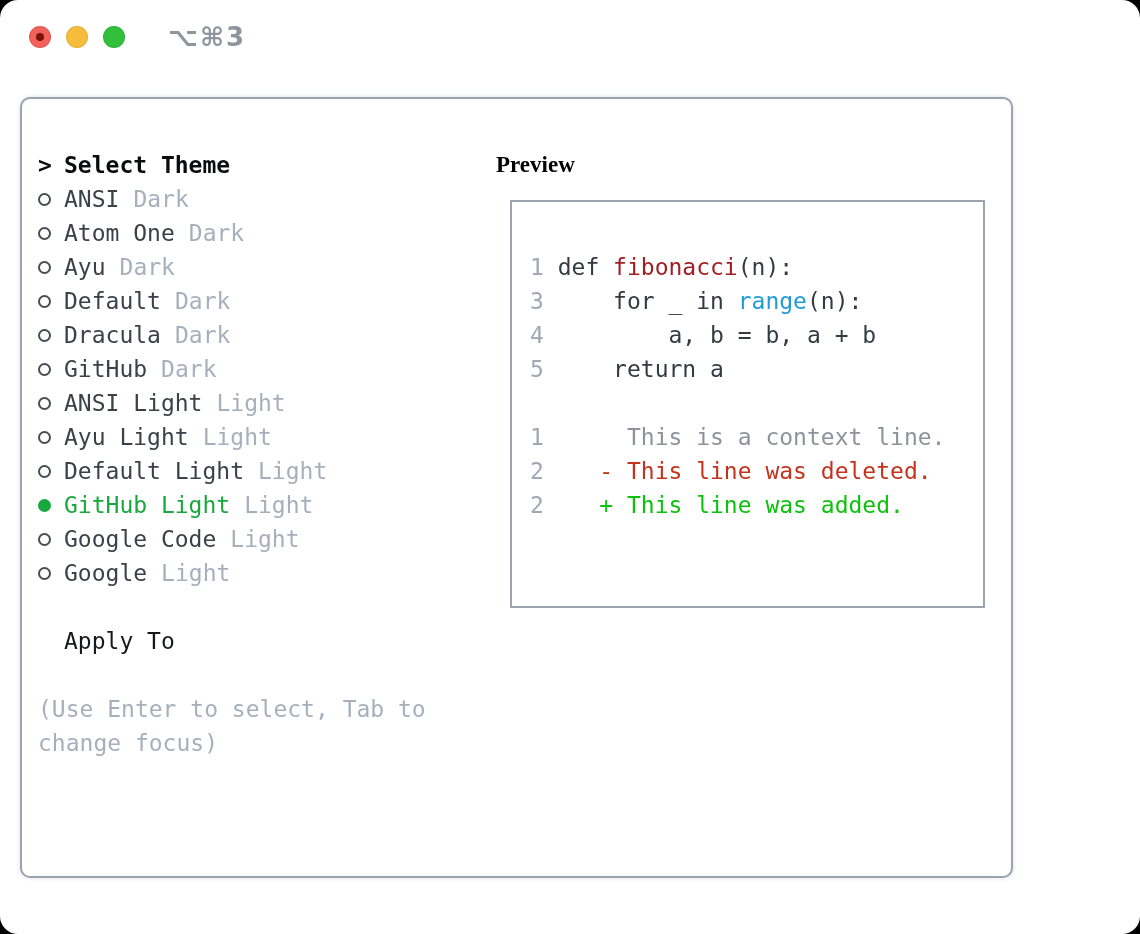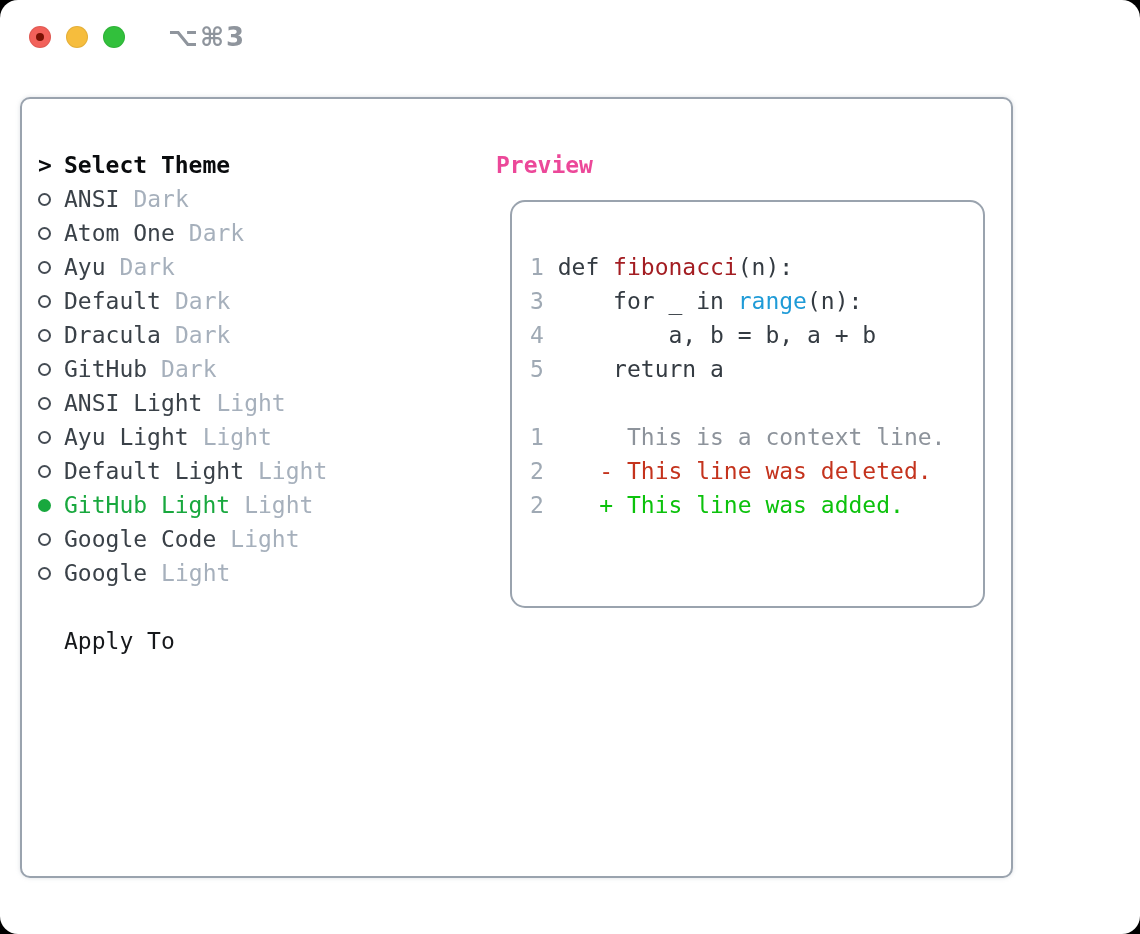--- a/index.html
+++ b/index.html
@@ -36,24 +36,24 @@
   .circle{width:13px;height:13px;border-radius:50%;box-sizing:border-box;
           border:2px solid #454c54;background:transparent;}
   .circle.sel{border:none;background:var(--accent,#18a83e);}
   .name{color:#3a4148;}
   .name.sel-text{color:var(--accent,#18a83e);}
   .tag{color:var(--muted,#a6b0bc);margin-left:14px;}
   .apply-label{color:#16181b;}
   .spacer{height:34px;}
   .hint{color:var(--muted,#a6b0bc);white-space:pre-line;}
   
-  .preview-title{height:34px;font-weight:bold;color:#ec4899;}
+  .preview-title{height:34px;font-weight:bold;color:#000000;font-family:Liberation Serif, serif;}
   .preview-box{
     margin-top:18px;margin-left:14px;width:475px;height:408px;box-sizing:border-box;
-    border:2px solid var(--border,#9aa3ae);border-radius:15px;
+    border:2px solid var(--border,#9aa3ae);border-radius:1px;
     padding:48px 0 0 18px;overflow:hidden;background:#fff;
   }
   .pline{height:34px;white-space:pre;}
   .seg-ln{color:var(--ln,#9fa9b4);}
   .seg-code{color:var(--code,#343b42);}
   .seg-func{color:var(--func,#a31d22);}
   .seg-number{color:var(--number,#0d7a7e);}
   .seg-builtin{color:var(--builtin,#1f9bd7);}
   .seg-context{color:var(--context,#8d939b);}
   .seg-deleted{color:var(--deleted,#c4331d);}
@@ -100,20 +100,22 @@
         <div class="spacer"></div>
 
         <div class="row">
           <span class="marker"></span>
           <span class="apply-label">Apply To</span>
         </div>
 
 
         <div class="spacer"></div>
 
+        <div class="hint">(Use Enter to select, Tab to
+change focus)</div>
       </div>
 
       <div class="right-col">
         <div class="preview-title">Preview</div>
         <div class="preview-box">
           <div>
               <div class="pline"><span class="seg-ln">1 </span><span class="seg-code">def </span><span class="seg-func">fibonacci</span><span class="seg-code">(n):</span></div>
               <div class="pline"><span class="seg-ln">3 </span><span class="seg-code">    for _ in </span><span class="seg-builtin">range</span><span class="seg-code">(n):</span></div>
               <div class="pline"><span class="seg-ln">4 </span><span class="seg-code">        a, b = b, a + b</span></div>
               <div class="pline"><span class="seg-ln">5 </span><span class="seg-code">    return a</span></div>

